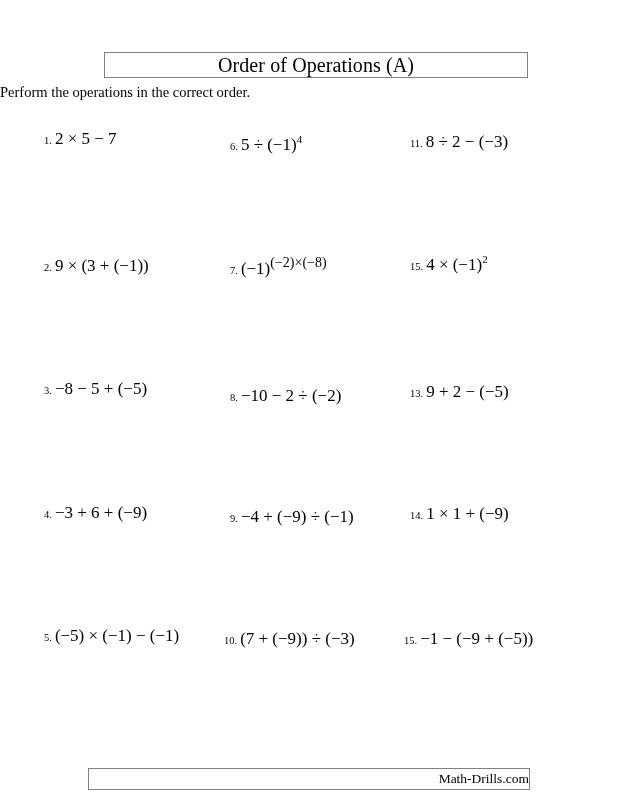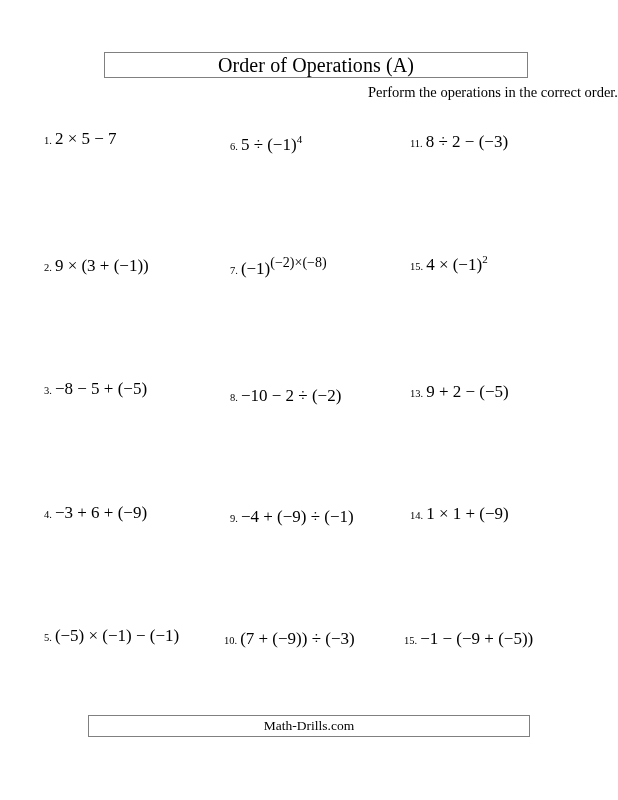--- a/index.html
+++ b/index.html
@@ -43,21 +43,21 @@
     letter-spacing: 0.1px;
     white-space: nowrap;
   }
 
   
   .subtitle {
     position: absolute;
     left: 0;
     top: 85px;
     width: 618px;
-    text-align: right;
+    text-align: left;
     font-size: 14.5px;
     line-height: 1;
     white-space: nowrap;
   }
 
   
   .problems {
     position: absolute;
     left: 0;
     top: 16px;
@@ -109,28 +109,28 @@
   .c3.r2 { top: 240px; }
   .c3.r3 { top: 367px; }
   .c3.r4 { top: 489px; }
   .c3.r5 { top: 614px; left: 404px; }
   .c1.r5 { left: 44px; }
 
   
   .footer-box {
     position: absolute;
     left: 88px;
-    top: 715px;
+    top: 768px;
     width: 442px;
     height: 22px;
     border: 1px solid #808080;
     box-sizing: border-box;
     display: flex;
     align-items: center;
-    justify-content: center;
+    justify-content: flex-end;
   }
   .footer-text {
     font-size: 13.5px;
     line-height: 1;
     white-space: nowrap;
   }
 </style>
 </head>
 <body>
 

